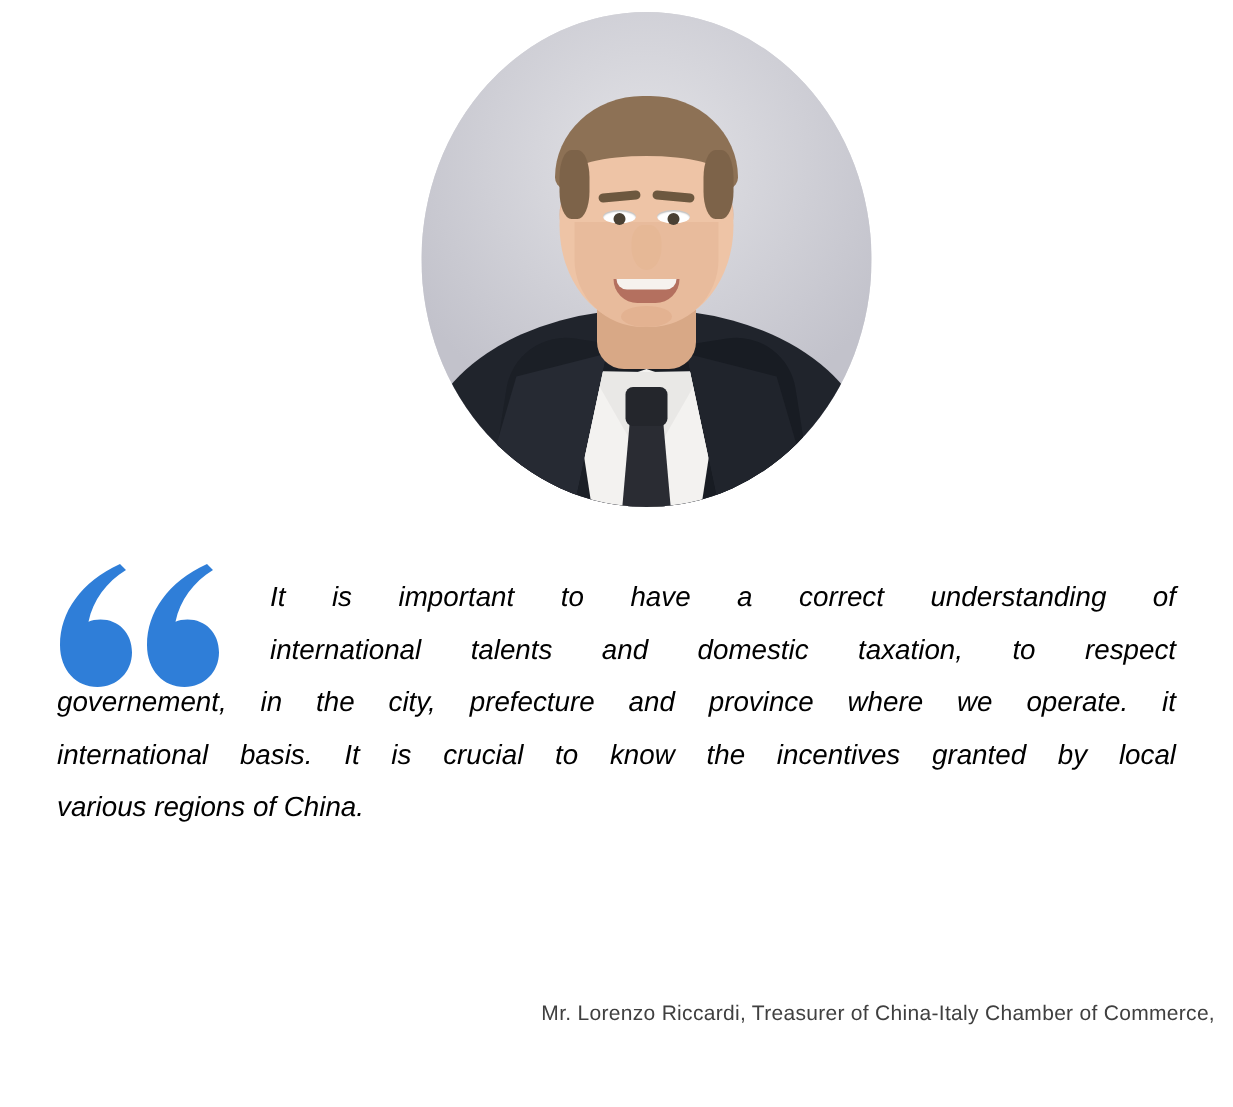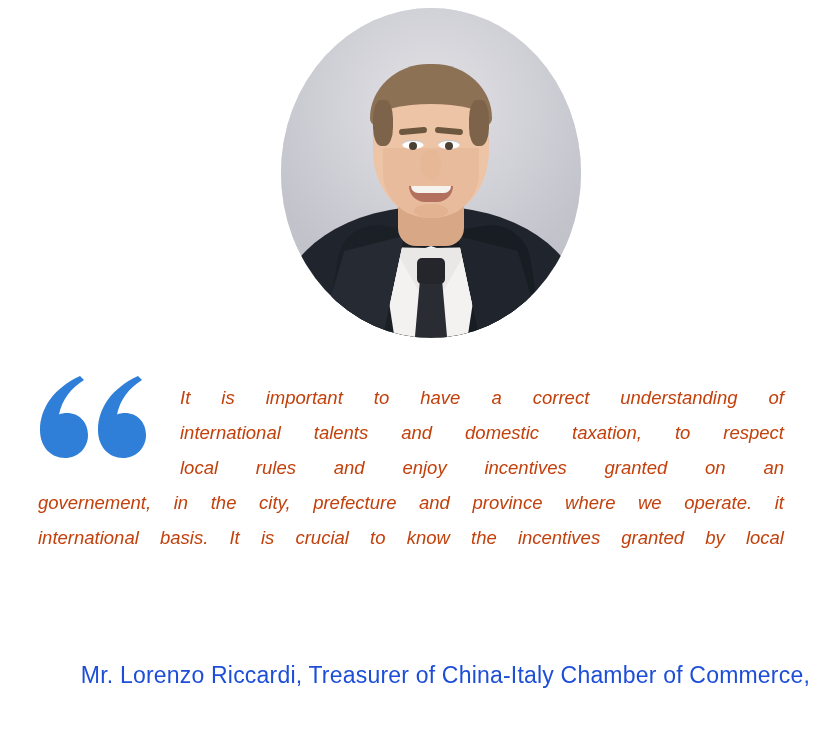--- a/index.html
+++ b/index.html
@@ -322,21 +322,21 @@
   .quote-mark svg { display: block; }
 
   .quote-text {
     position: absolute;
     left: 38px;
     top: 380px;
     width: 746px;
     font-style: italic;
     font-size: 18.5px;
     line-height: 35px;
-    color: #c2410c;
+    color: #000000;
     text-align: justify;
   }
   .quote-line {
     display: block;
     text-align: justify;
   }
   .quote-line-1, .quote-line-2, .quote-line-3 {
     margin-left: 142px;
     width: 604px;
     text-align-last: justify;
@@ -350,23 +350,23 @@
     text-align-last: left;
   }
 
   
   .attribution {
     position: absolute;
     left: 38px;
     top: 655px;
     width: 772px;
     text-align: right;
-    font-size: 23px;
+    font-size: 14px;
     line-height: 40px;
-    color: #1d4ed8;
+    color: #404040;
     letter-spacing: 0.2px;
   }
   .attr-line { display: block; }
 </style>
 </head>
 <body>
 
 <div class="page">
 
   <div class="portrait-wrap">
@@ -420,22 +420,22 @@
       <g fill="#2f7ed8">
         <path d="M46 4 C20 16 6 36 6 58 C6 75 17 86 31 86 C44 86 54 76 54 63 C54 50 45 41 33 41 C30 41 27 41.5 25 42.5 C28 28 37 16 50 8 Z"></path>
         <path d="M104 4 C78 16 64 36 64 58 C64 75 75 86 89 86 C102 86 112 76 112 63 C112 50 103 41 91 41 C88 41 85 41.5 83 42.5 C86 28 95 16 108 8 Z"></path>
       </g>
     </svg>
   </div>
 
   <div class="quote-text">
     <span class="quote-line quote-line-1">It is important to have a correct understanding of</span>
     <span class="quote-line quote-line-2">international talents and domestic taxation, to respect</span>
-    <span class="quote-line quote-line-3">local rules and enjoy incentives granted on an</span>
     <span class="quote-line quote-line-5">governement, in the city, prefecture and province where we operate. it</span>
     <span class="quote-line quote-line-4">international basis. It is crucial to know the incentives granted by local</span>
+    <span class="quote-line quote-line-7">various regions of China.</span>
   </div>
 
   <div class="attribution">
     <span class="attr-line">Mr. Lorenzo Riccardi, Treasurer of China-Italy Chamber of Commerce,</span>
   </div>
 
 </div>
 
 </body></html>

